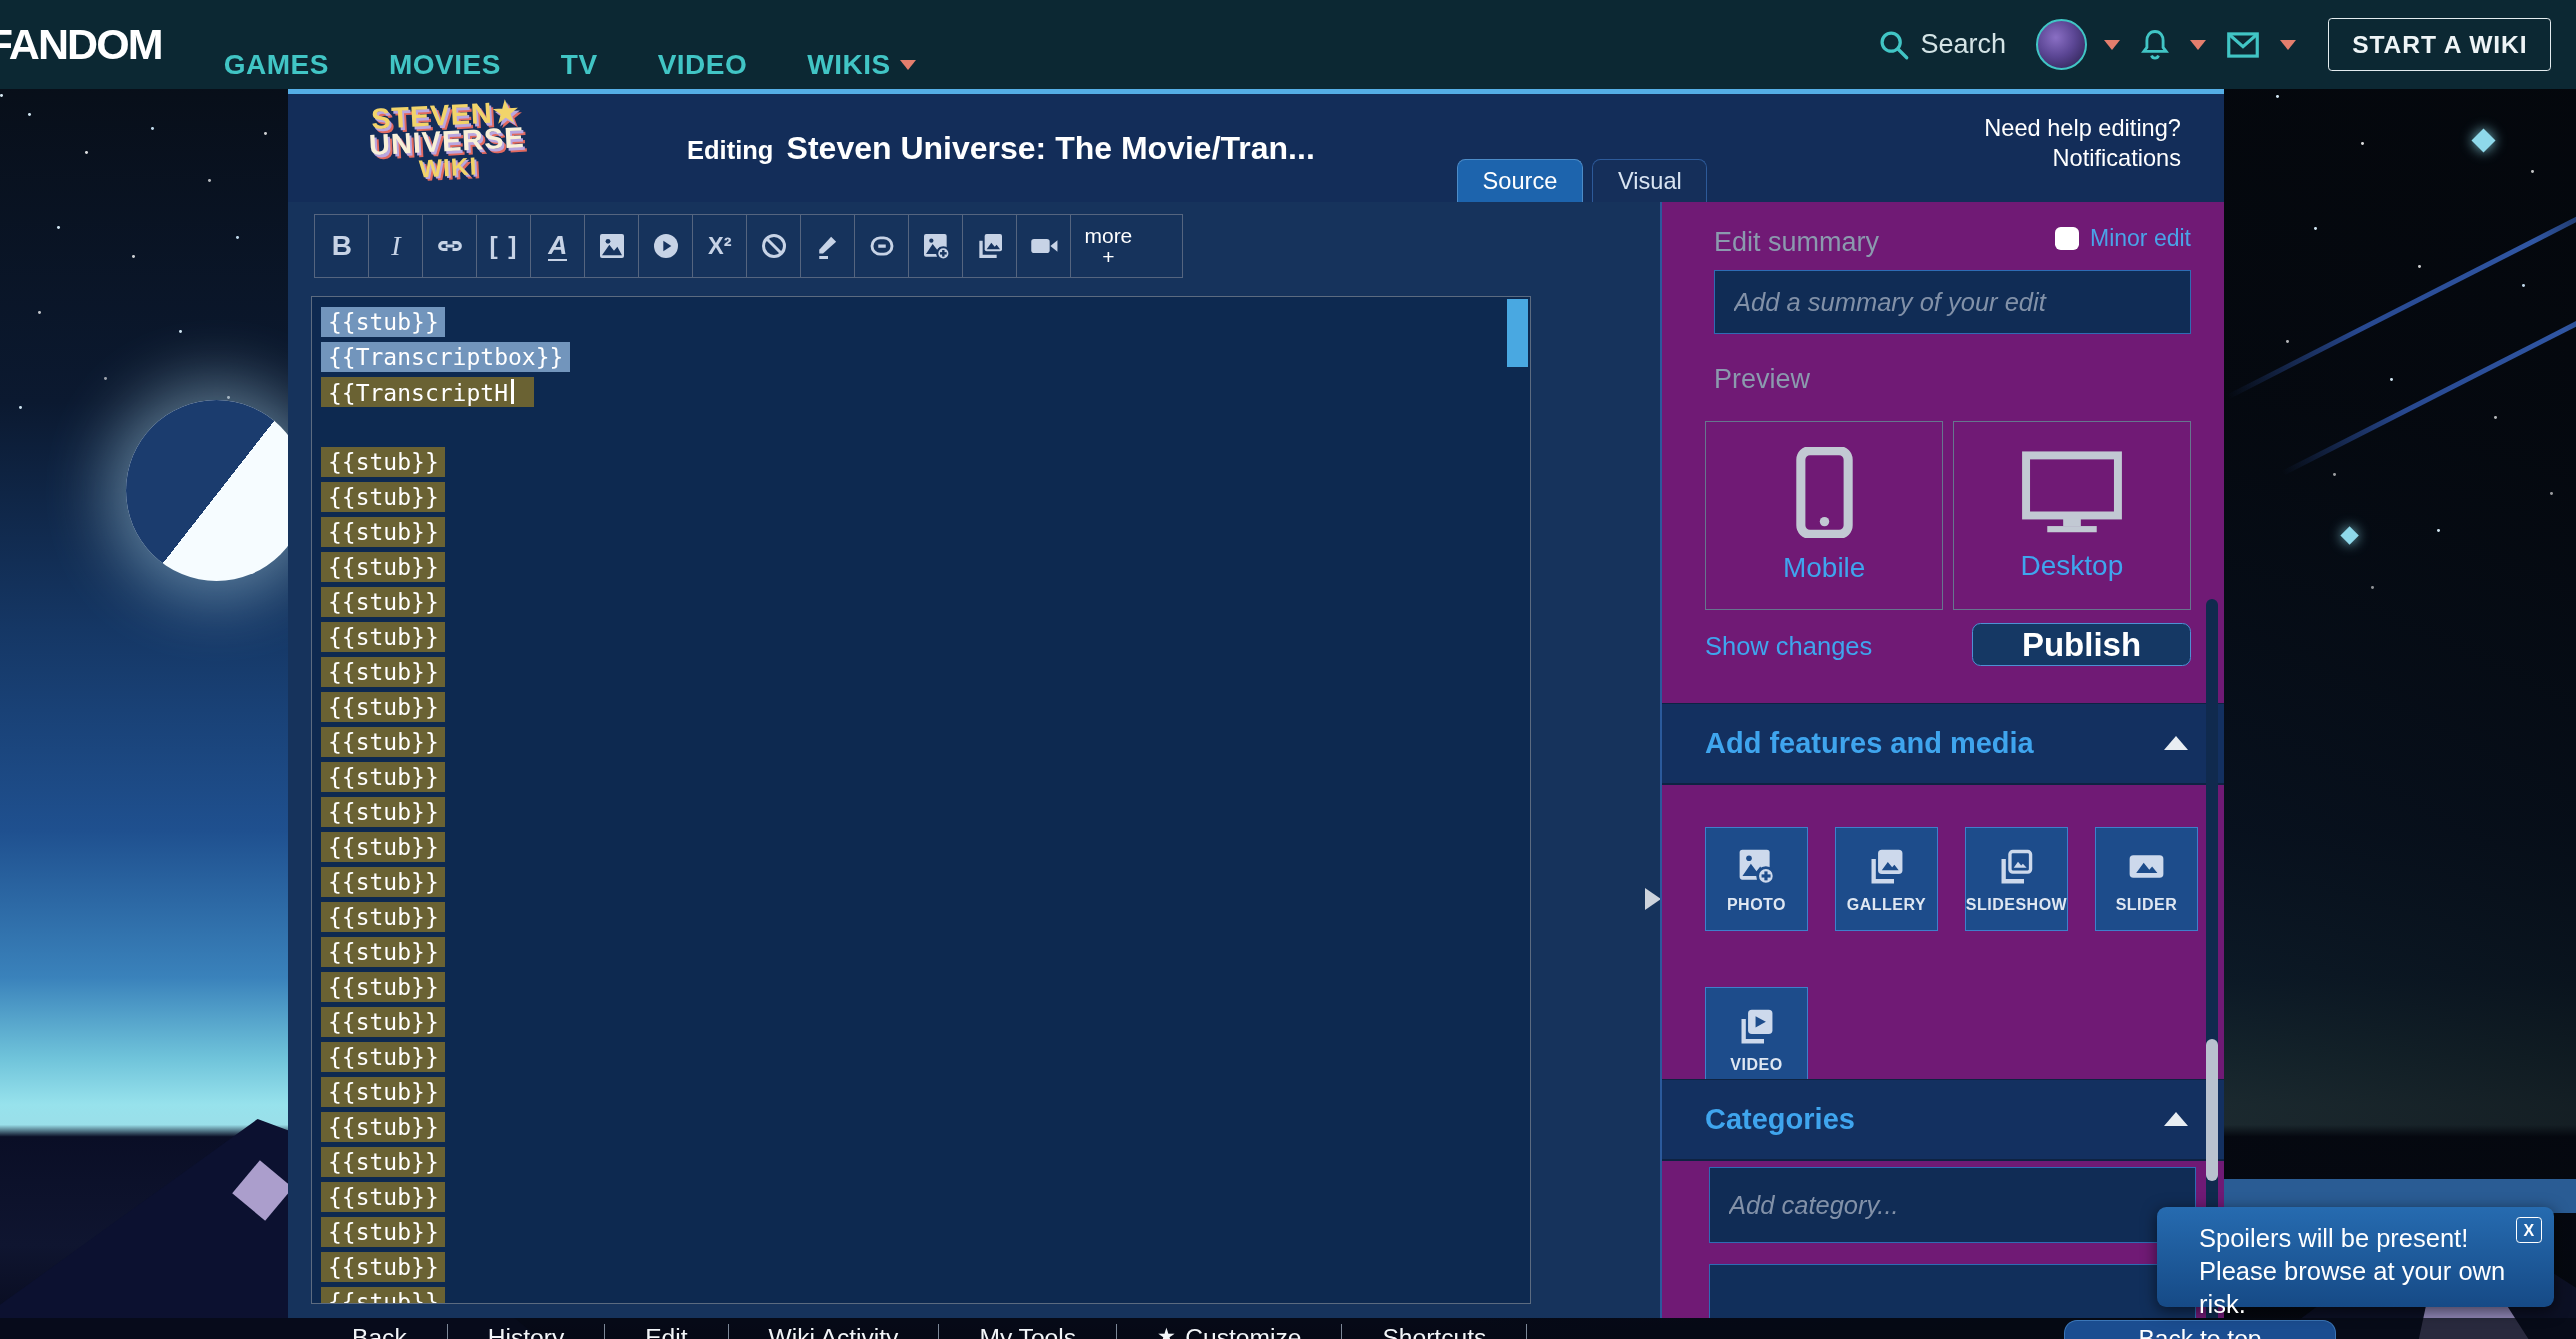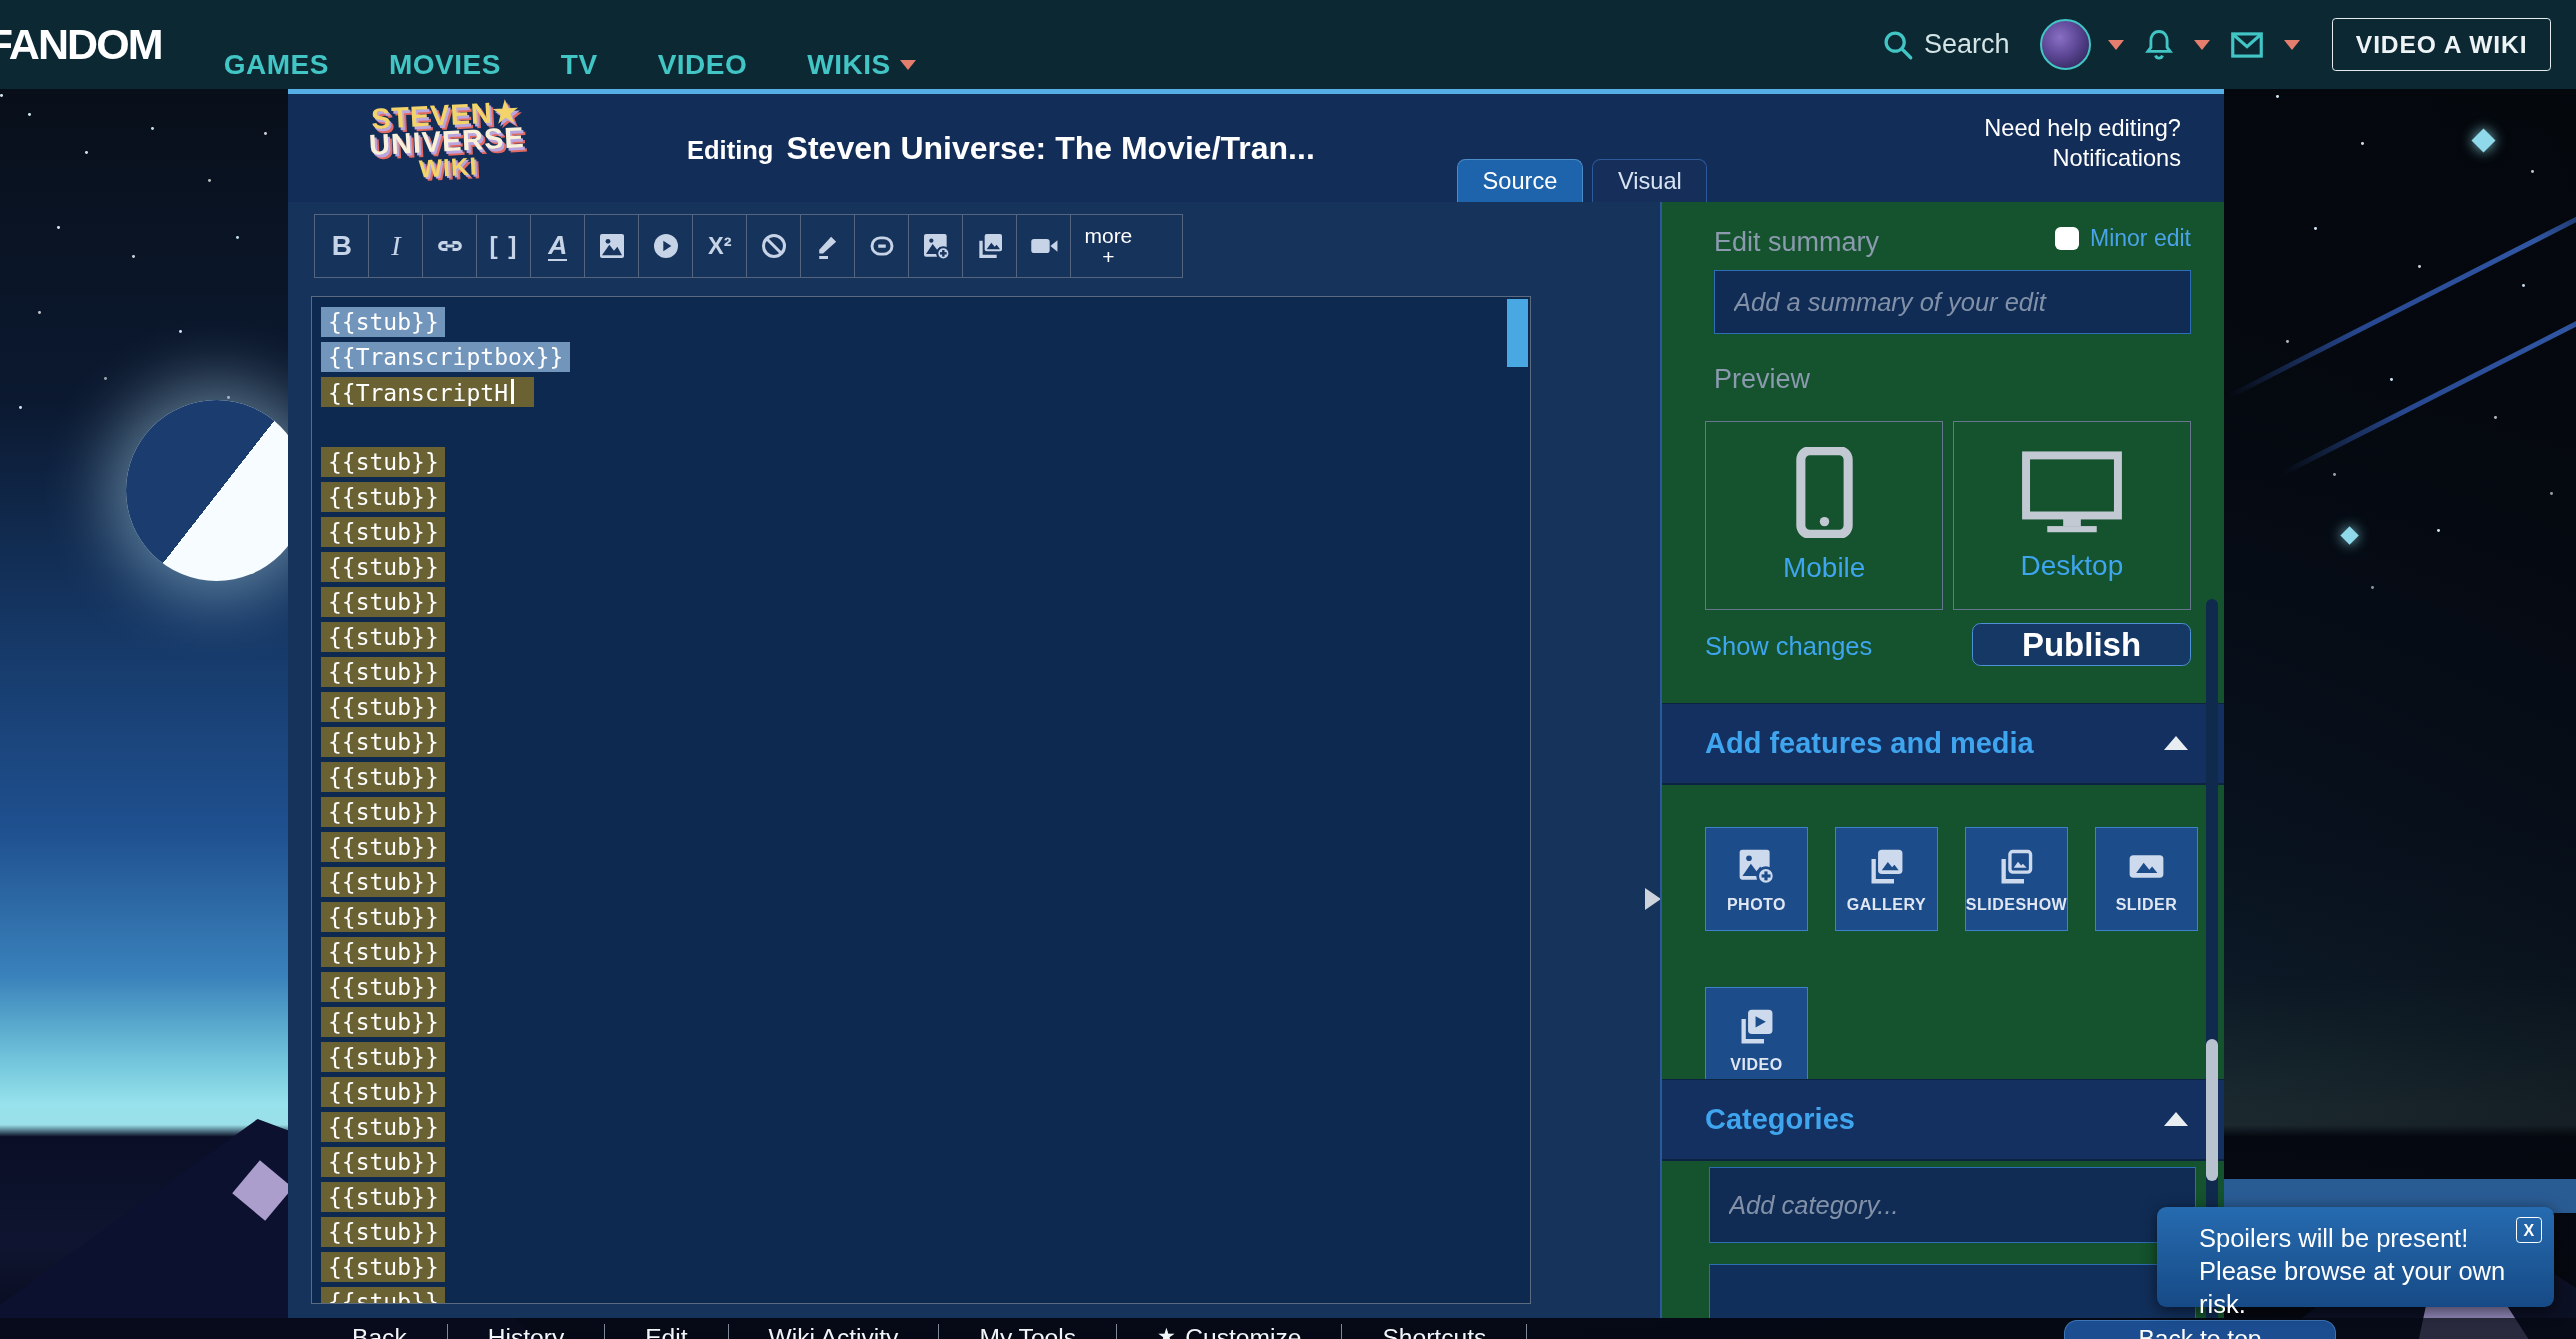--- a/index.html
+++ b/index.html
@@ -49,21 +49,21 @@
   .page-title{font-size:32px;font-weight:700;}
   .hdr-links{position:absolute;right:43px;top:19px;text-align:right;line-height:30px;font-size:23.6px;color:#fff;}
   .hdr-links div{cursor:pointer;}
   .tabs{position:absolute;left:1169px;bottom:0;display:flex;gap:9.4px;}
   .tab{border-radius:8.5px 8.5px 0 0;padding:8.5px 24.6px 6.6px;font-size:23.6px;cursor:pointer;box-sizing:border-box;}
   .tab.active{background:#1d64ad;border:1.9px solid #4c8cc8;border-bottom:none;color:#fff;}
   .tab.inactive{background:#152f5a;border:1.9px solid #2d5a99;border-bottom:none;color:#d9e4f2;}
 
   
   .editor-col{position:absolute;left:0;top:108px;width:1372px;bottom:0;background:#16335c;}
-  .rail{position:absolute;left:1372px;top:108px;right:0;bottom:0;background:#14532d;border-left:2.8px solid #2b5a9c;box-sizing:border-box;}
+  .rail{position:absolute;left:1372px;top:108px;right:0;bottom:0;background:#701a75;border-left:2.8px solid #2b5a9c;box-sizing:border-box;}
 
   .ed-toolbar{position:absolute;left:26.4px;top:12.3px;height:64px;width:869px;border:1.9px solid #55657f;display:flex;align-items:stretch;box-sizing:border-box;}
   .tb-cell{width:53px;display:flex;align-items:center;justify-content:center;border-right:0.9px solid #55657f;color:#c7d3e6;cursor:pointer;}
   .tb-cell:last-child{border-right:none;width:74px;}
   .tb-b{font-size:28px;font-weight:800;}
   .tb-i{font-size:28px;font-style:italic;font-family:"Liberation Serif",serif;}
   .tb-br{font-size:24.6px;font-weight:700;letter-spacing:1.9px;}
   .tb-a{font-size:26.4px;font-weight:700;font-style:italic;border-bottom:2.8px solid #c7d3e6;line-height:26.4px;}
   .tb-x2{font-size:23.6px;font-weight:600;}
   .tb-more{color:#fff;font-size:21px;line-height:21px;text-align:center;}
@@ -160,21 +160,21 @@
     <svg width="36" height="38" viewBox="0 0 24 24">
         <path d="M12 3 C8.2 3 6.6 6 6.6 9 L6.6 13.6 L4.6 16.2 L19.4 16.2 L17.4 13.6 L17.4 9 C17.4 6 15.8 3 12 3 Z" fill="none" stroke="#41c5c5" stroke-width="1.9"></path>
         <path d="M9.7 19 a2.4 2.4 0 0 0 4.6 0" fill="none" stroke="#41c5c5" stroke-width="1.9"></path>
       </svg>
     <span class="caret-salmon"></span>
     <svg width="40" height="38" viewBox="0 0 24 24">
         <rect x="3" y="5" width="18" height="14" fill="none" stroke="#41c5c5" stroke-width="2"></rect>
         <polyline points="3.5,5.5 12,13 20.5,5.5" fill="none" stroke="#41c5c5" stroke-width="2"></polyline>
       </svg>
     <span class="caret-salmon"></span>
-    <div class="start-wiki">VIDEO A WIKI</div>
+    <div class="start-wiki">START A WIKI</div>
   </div>
 </div>
 
 <div class="card">
   <div class="wikihdr">
     <div class="sulogo">
       <div class="l1">STEVEN★</div>
       <div class="l2">UNIVERSE</div>
       <div class="l3">WIKI</div>
     </div>

